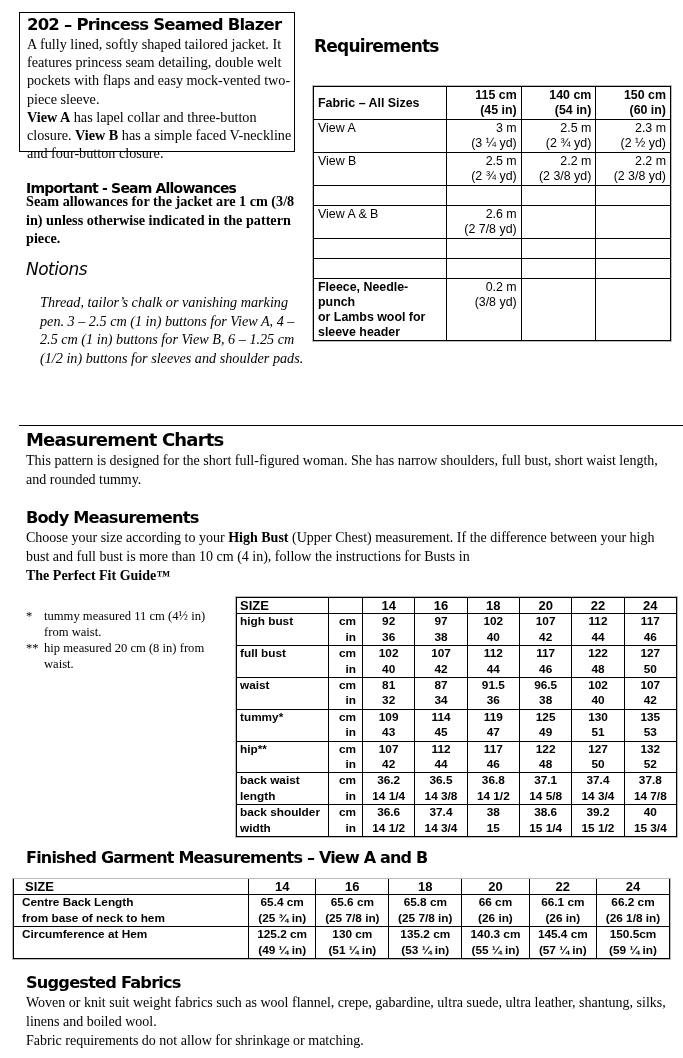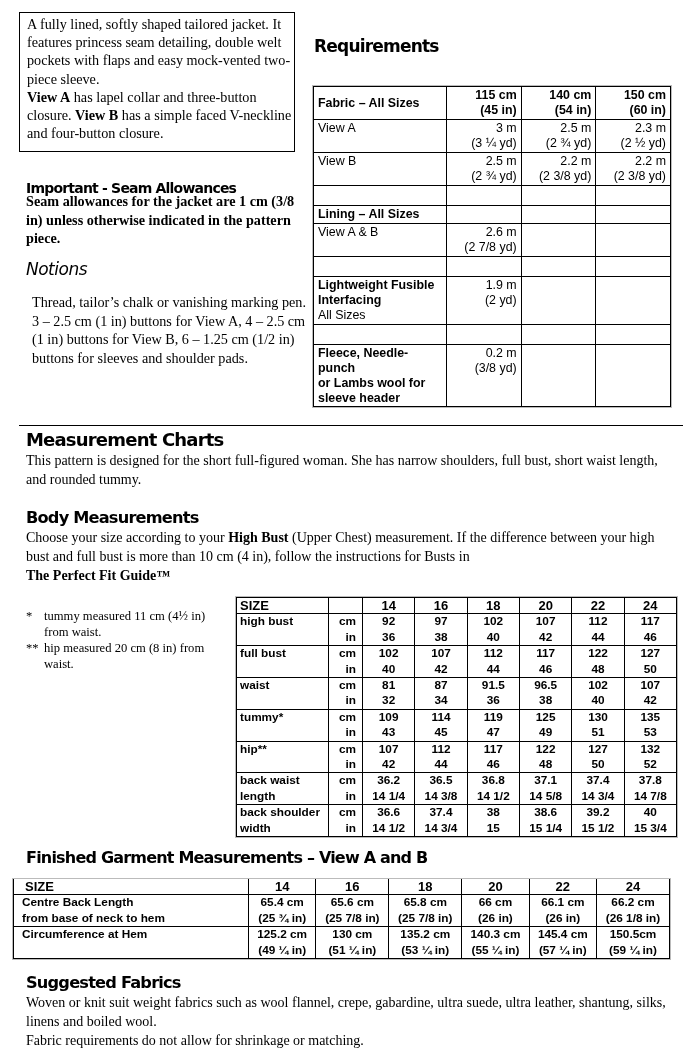--- a/index.html
+++ b/index.html
@@ -10,21 +10,21 @@
   .serif { font-family:"Liberation Serif", serif; font-size:14.2px; line-height:18.5px; }
 
   
   #intro { left:19px; top:12px; width:276px; height:140px; border:1.3px solid #000; padding:2px 0 0 7px; box-sizing:border-box; }
   #intro .title { font-size:16.5px; line-height:20px; }
   #intro .body { font-size:14.2px; line-height:18.2px; }
 
   #seam-h { left:26px; top:180px; font-size:14px; }
   #seam-t { left:26px; top:192px; width:272px;font-weight:bold; }
   #notions-h { left:26px; top:259px; font-size:17px; font-weight:normal; font-style:italic; letter-spacing:-0.5px; }
-  #notions-t { left:32px; top:293px; width:275px; }
+  #notions-t { left:40px; top:293px; width:275px;font-style:italic; }
 
   #req-h { left:314px; top:36px; font-size:17px; }
 
   
   table { border-collapse:collapse; }
   #req-table { left:313px; top:86px; width:358px; font-family:"Liberation Sans", sans-serif; font-size:12.4px; line-height:15px; }
   #req-table td { border:1.3px solid #000; padding:1px 4px; vertical-align:top; }
   #req-table { outline:1.3px solid #bbb; }
   #req-table td.num { text-align:right; }
   #req-table .bold { font-weight:bold; }
@@ -57,20 +57,21 @@
   #fg-table tr.head td { font-size:13px; font-weight:bold; }
   #fg-table td.lbl { font-weight:bold;padding-left:8px; }
 
   #sf-h { left:26px; top:973px; font-size:16.2px; }
   #sf-t { left:26px; top:994px; width:660px; font-size:14px; line-height:18.8px; }
 </style>
 </head>
 <body>
 
 <div id="intro" class="abs">
+  <div class="title h-sans">202 – Princess Seamed Blazer</div>
   <div class="body">
     <span>A fully lined, softly shaped tailored jacket. It features princess seam detailing, double welt pockets with flaps and easy mock-vented two-piece sleeve.</span><br>
     <b>View A</b><span> has lapel collar and three-button closure. </span><b>View B</b><span> has a simple faced V-neckline and four-button closure.</span>
   </div>
 </div>
 
 <div id="seam-h" class="abs h-sans">Important - Seam Allowances</div>
 <div id="seam-t" class="abs serif">Seam allowances for the jacket are 1 cm (3/8 in) unless otherwise indicated in the pattern piece.</div>
 <div id="notions-h" class="abs h-sans">Notions</div>
 <div id="notions-t" class="abs serif">Thread, tailor’s chalk or vanishing marking pen. 3 – 2.5 cm (1 in) buttons for View A, 4 – 2.5 cm (1 in) buttons for View B, 6 – 1.25 cm (1/2 in) buttons for sleeves and shoulder pads.</div>
@@ -97,43 +98,31 @@
     <td class="num"><span>2.2 m</span><br><span>(2 3/8 yd)</span></td>
     <td class="num"><span>2.2 m</span><br><span>(2 3/8 yd)</span></td>
   </tr>
   <tr class="spacer">
         <td></td>
         <td></td>
         <td></td>
         <td></td>
       </tr>
   <tr>
-    <td class="bold">Lining – All Sizes</td>
-    <td></td>
-        <td></td>
-        <td></td>
-  </tr>
-  <tr>
     <td>View A &amp; B</td>
     <td class="num"><span>2.6 m</span><br><span>(2 7/8 yd)</span></td>
     <td></td>
         <td></td>
   </tr>
   <tr class="spacer">
         <td></td>
         <td></td>
         <td></td>
         <td></td>
       </tr>
-  <tr>
-    <td><b>Lightweight Fusible</b><br><b>Interfacing</b><br><span>All Sizes</span></td>
-    <td class="num"><span>1.9 m</span><br><span>(2 yd)</span></td>
-    <td></td>
-        <td></td>
-  </tr>
   <tr class="spacer">
         <td></td>
         <td></td>
         <td></td>
         <td></td>
       </tr>
   <tr>
     <td class="bold" style="padding-bottom:0"><span>Fleece, Needle-punch</span><br><span>or Lambs wool for</span><br><span>sleeve header</span></td>
     <td class="num"><span>0.2 m</span><br><span>(3/8 yd)</span></td>
     <td></td>

